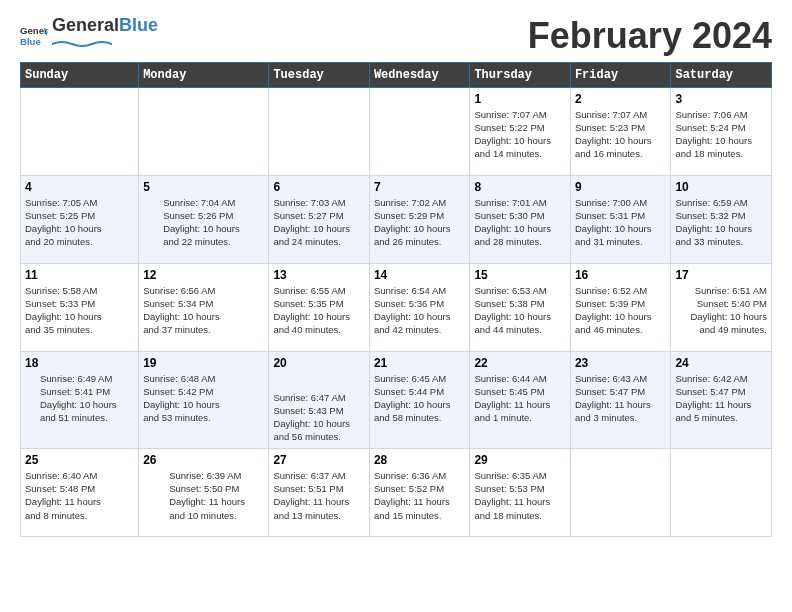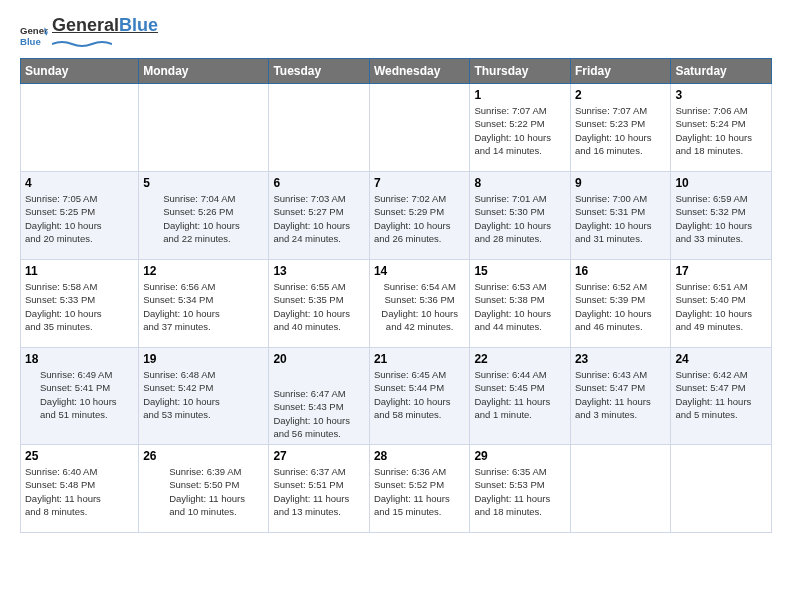--- a/index.html
+++ b/index.html
@@ -41,22 +41,23 @@
     .subtitle {
       font-size: 14px;
       color: #555;
     }
     table {
       width: 100%;
       border-collapse: collapse;
       font-size: 10.5px;
     }
     thead tr {
-      background-color: #737373;
+      background-color: #404040;
       color: #fff;
+      font-family: Liberation Mono, monospace;
     }
     thead th {
       padding: 5px 4px;
       text-align: left;
       font-size: 12px;
       font-weight: bold;
       border: 1px solid #2e6aa0;
     }
     tbody tr {
       vertical-align: top;
@@ -92,29 +93,30 @@
 <div class="page">
   <div class="header-row">
     <div class="logo">
       <svg class="logo-icon" viewBox="0 0 32 32" xmlns="http://www.w3.org/2000/svg">
         <text x="0" y="16" font-size="11" font-weight="bold" fill="#333">General</text>
         <text x="0" y="28" font-size="11" font-weight="bold" fill="#3a7fc1">Blue</text>
         <polygon points="28,8 32,14 28,12" fill="#3a7fc1"></polygon>
         <polygon points="28,14 32,14 30,18" fill="#3a7fc1"></polygon>
       </svg>
       <div>
-        <div style="font-size:18px;font-weight:bold;color:#333;line-height:1;text-decoration:underline;">
+        <div style="font-size:18px;font-weight:bold;color:#333;line-height:1;">
           <span>General</span><span style="color:#3a7fc1;">Blue</span>
         </div>
         <svg width="60" height="8">
           <path d="M0,4 Q10,0 20,4 Q30,8 40,4 Q50,0 60,4" stroke="#3a7fc1" stroke-width="2" fill="none"></path>
         </svg>
       </div>
     </div>
     <div class="title-block">
+      <div class="main-title">February 2024</div>
     </div>
   </div>
 
   <table>
     <thead>
       <tr>
 
       <th>Sunday</th>
           <th>Monday</th>
           <th>Tuesday</th>
@@ -220,42 +222,42 @@
           </td>
           <td>
             <span class="day-num">13</span>
             <div class="day-info" style="white-space: pre-line;">Sunrise: 6:55 AM
 Sunset: 5:35 PM
 Daylight: 10 hours
 and 40 minutes.</div>
           </td>
           <td>
             <span class="day-num">14</span>
-            <div class="day-info" style="white-space: pre-line; text-align: center;">Sunrise: 6:54 AM
+            <div class="day-info" style="white-space: pre-line;">Sunrise: 6:54 AM
 Sunset: 5:36 PM
 Daylight: 10 hours
 and 42 minutes.</div>
           </td>
           <td>
             <span class="day-num">15</span>
             <div class="day-info" style="white-space: pre-line;">Sunrise: 6:53 AM
 Sunset: 5:38 PM
 Daylight: 10 hours
 and 44 minutes.</div>
           </td>
           <td>
             <span class="day-num">16</span>
             <div class="day-info" style="white-space: pre-line;">Sunrise: 6:52 AM
 Sunset: 5:39 PM
 Daylight: 10 hours
 and 46 minutes.</div>
           </td>
           <td>
             <span class="day-num">17</span>
-            <div class="day-info" style="white-space: pre-line;">Sunrise: 6:51 AM
+            <div class="day-info" style="white-space: pre-line; text-align: right;">Sunrise: 6:51 AM
 Sunset: 5:40 PM
 Daylight: 10 hours
 and 49 minutes.</div>
           </td>
         </tr>
         <tr>
           <td>
             <span class="day-num">18</span>
             <div class="day-info" style="white-space: pre-line; margin-left: 15px;">Sunrise: 6:49 AM
 Sunset: 5:41 PM

